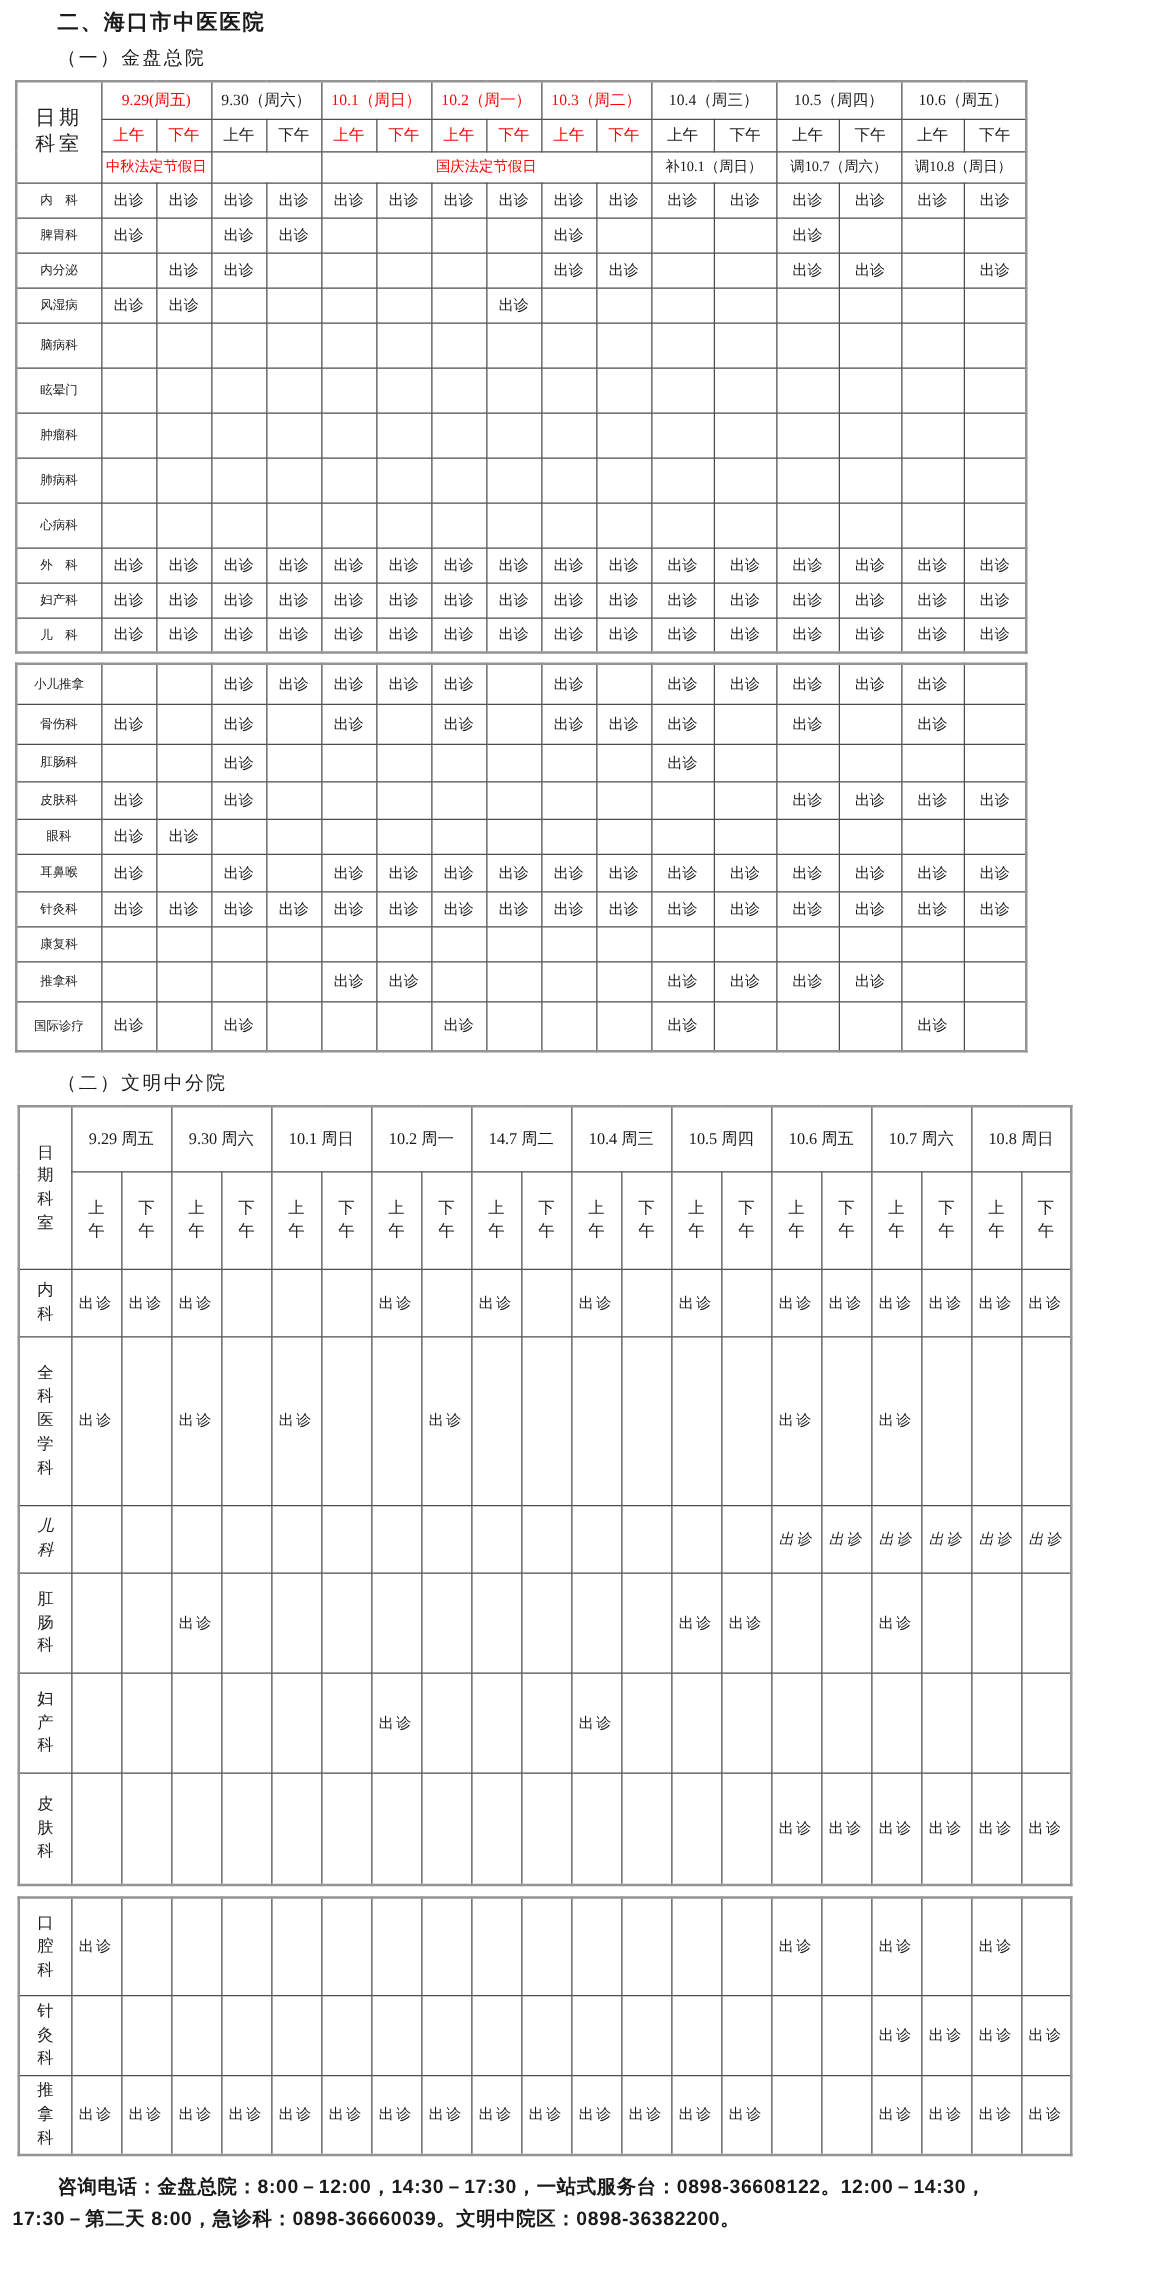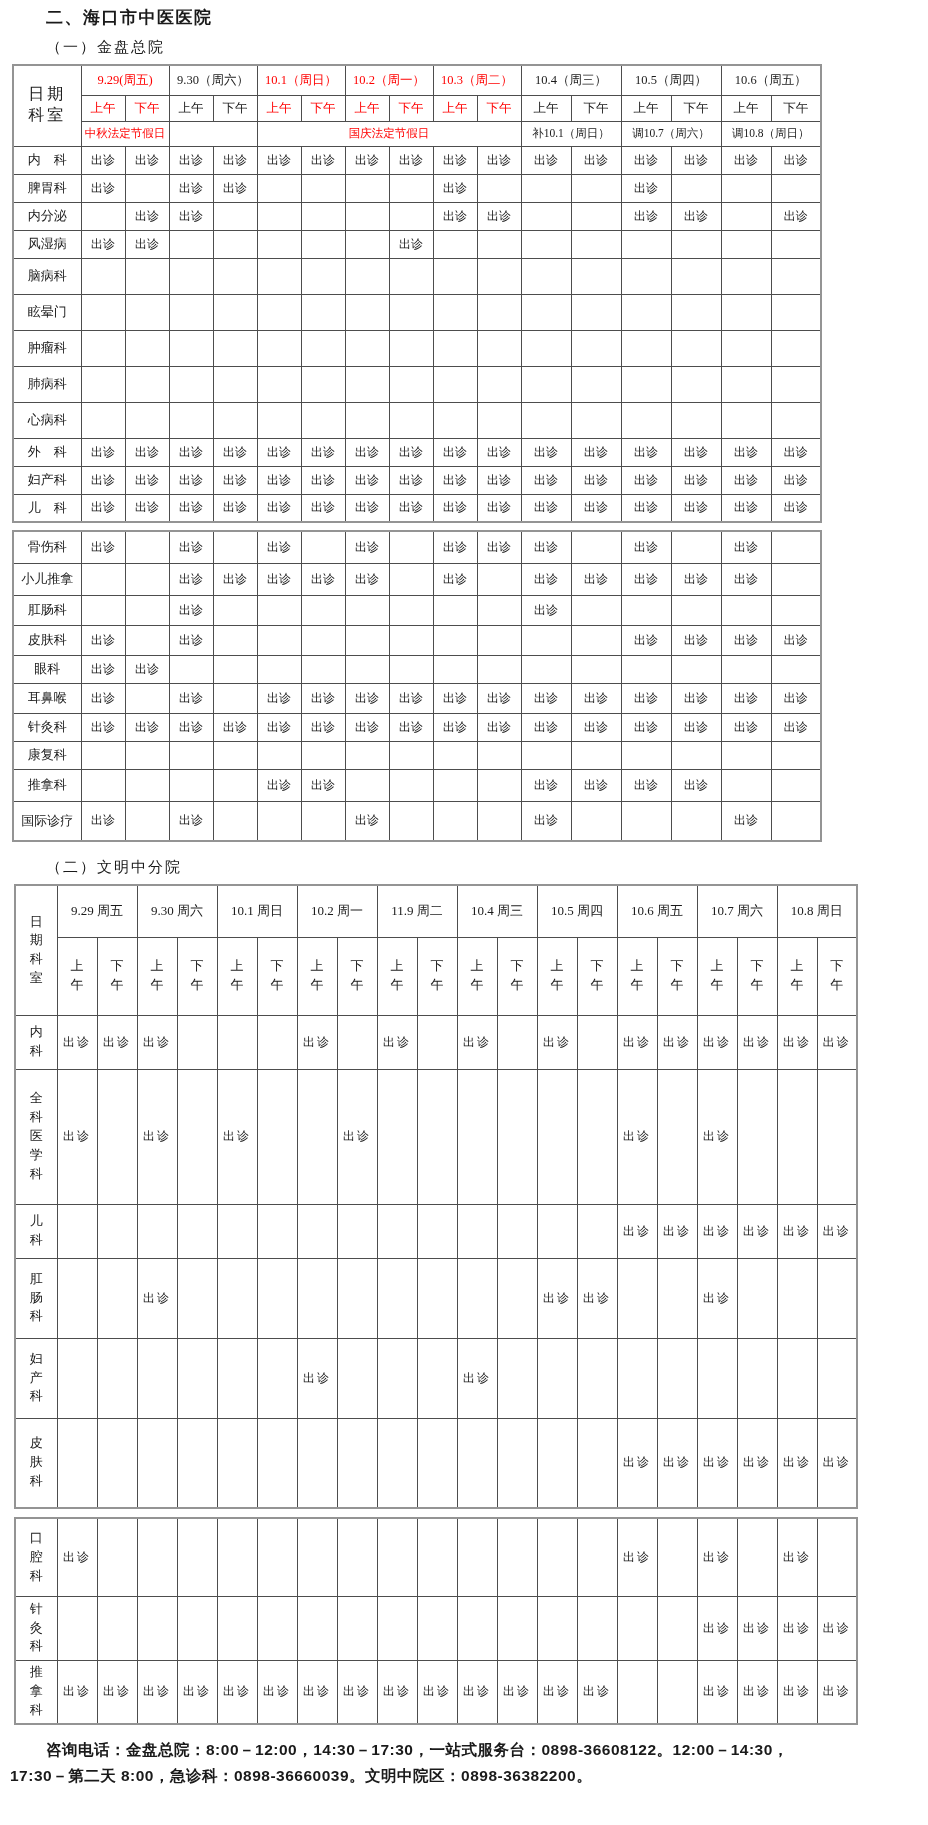--- a/index.html
+++ b/index.html
@@ -9,21 +9,21 @@
   .title{font-family:"Liberation Sans",sans-serif;font-weight:bold;font-size:17px;line-height:24px;margin:0 0 6px 36px;letter-spacing:1.5px}
   .subtitle{font-size:15px;line-height:22px;font-weight:500;margin:4px 0 6px 36px;letter-spacing:2px}
   .subtitle2{margin-top:14px}
   table{border-collapse:collapse;table-layout:fixed;border:2px solid #949494;background:#fff}
   .t1{width:808px;margin-left:2px}
   .t2{width:842px;margin-left:4px}
   td,th{border:1px solid #4d4d4d;text-align:center;vertical-align:middle;padding:0;font-weight:normal;overflow:hidden}
   .date1{font-size:12.5px;letter-spacing:0}
   .ampm{font-size:12.5px}
   .note{font-size:11.5px}
-  .dept1{font-size:13px}
+  .dept1{font-size:10px}
   .visit{font-size:12px}
   .corner1{font-size:16px;letter-spacing:3px}
   .corner1 .cw{display:flex;flex-direction:column;justify-content:space-between;height:100%;padding:12px 0 14px 0}
   .date2{font-size:13px}
   .vtxt{width:16px;margin:0 auto;word-break:break-all;line-height:1.45;font-size:13px;letter-spacing:0}
   .t2 .visit{letter-spacing:2px}
   .gap{height:7px}
   .gap2{height:8px}
   .footer{font-family:"Liberation Sans",sans-serif;font-weight:600;font-size:15.5px;line-height:26px;margin-top:12px;letter-spacing:0.5px}
   .footer .line1{padding-left:36px}
@@ -346,54 +346,54 @@
           <col style="width: 44px;">
           <col style="width: 50px;">
           <col style="width: 50px;">
           <col style="width: 50px;">
           <col style="width: 50px;">
           <col style="width: 50px;">
           <col style="width: 50px;">
         </colgroup>
         <tbody>
           <tr style="height: 32px;">
+            <td class="dept1">小儿推拿</td>
+            <td class="visit"></td>
+            <td class="visit"></td>
+            <td class="visit">出诊</td>
+            <td class="visit">出诊</td>
+            <td class="visit">出诊</td>
+            <td class="visit">出诊</td>
+            <td class="visit">出诊</td>
+            <td class="visit"></td>
+            <td class="visit">出诊</td>
+            <td class="visit"></td>
+            <td class="visit">出诊</td>
+            <td class="visit">出诊</td>
+            <td class="visit">出诊</td>
+            <td class="visit">出诊</td>
+            <td class="visit">出诊</td>
+            <td class="visit"></td>
+          </tr>
+          <tr style="height: 32px;">
             <td class="dept1">骨伤科</td>
             <td class="visit">出诊</td>
             <td class="visit"></td>
             <td class="visit">出诊</td>
             <td class="visit"></td>
             <td class="visit">出诊</td>
             <td class="visit"></td>
             <td class="visit">出诊</td>
             <td class="visit"></td>
             <td class="visit">出诊</td>
             <td class="visit">出诊</td>
             <td class="visit">出诊</td>
             <td class="visit"></td>
             <td class="visit">出诊</td>
             <td class="visit"></td>
-            <td class="visit">出诊</td>
-            <td class="visit"></td>
-          </tr>
-          <tr style="height: 32px;">
-            <td class="dept1">小儿推拿</td>
-            <td class="visit"></td>
-            <td class="visit"></td>
-            <td class="visit">出诊</td>
-            <td class="visit">出诊</td>
-            <td class="visit">出诊</td>
-            <td class="visit">出诊</td>
-            <td class="visit">出诊</td>
-            <td class="visit"></td>
-            <td class="visit">出诊</td>
-            <td class="visit"></td>
-            <td class="visit">出诊</td>
-            <td class="visit">出诊</td>
-            <td class="visit">出诊</td>
-            <td class="visit">出诊</td>
             <td class="visit">出诊</td>
             <td class="visit"></td>
           </tr>
           <tr style="height: 30px;">
             <td class="dept1">肛肠科</td>
             <td class="visit"></td>
             <td class="visit"></td>
             <td class="visit">出诊</td>
             <td class="visit"></td>
             <td class="visit"></td>
@@ -573,21 +573,21 @@
         </colgroup>
         <thead>
           <tr style="height: 52px;">
             <td rowspan="2">
               <div class="vtxt">日期科室</div>
             </td>
             <th class="date2" colspan="2">9.29 周五</th>
             <th class="date2" colspan="2">9.30 周六</th>
             <th class="date2" colspan="2">10.1 周日</th>
             <th class="date2" colspan="2">10.2 周一</th>
-            <th class="date2" colspan="2">11.9 周二</th>
+            <th class="date2" colspan="2">14.7 周二</th>
             <th class="date2" colspan="2">10.4 周三</th>
             <th class="date2" colspan="2">10.5 周四</th>
             <th class="date2" colspan="2">10.6 周五</th>
             <th class="date2" colspan="2">10.7 周六</th>
             <th class="date2" colspan="2">10.8 周日</th>
           </tr>
           <tr style="height: 78px;">
             <th>
               <div class="vtxt">上午</div>
             </th>
@@ -694,21 +694,21 @@
             <td class="visit"></td>
             <td class="visit"></td>
             <td class="visit"></td>
             <td class="visit">出诊</td>
             <td class="visit"></td>
             <td class="visit">出诊</td>
             <td class="visit"></td>
             <td class="visit"></td>
             <td class="visit"></td>
           </tr>
-          <tr style="height: 54px;">
+          <tr style="height: 54px; font-style: italic;">
             <td>
               <div class="vtxt">儿科</div>
             </td>
             <td class="visit"></td>
             <td class="visit"></td>
             <td class="visit"></td>
             <td class="visit"></td>
             <td class="visit"></td>
             <td class="visit"></td>
             <td class="visit"></td>

